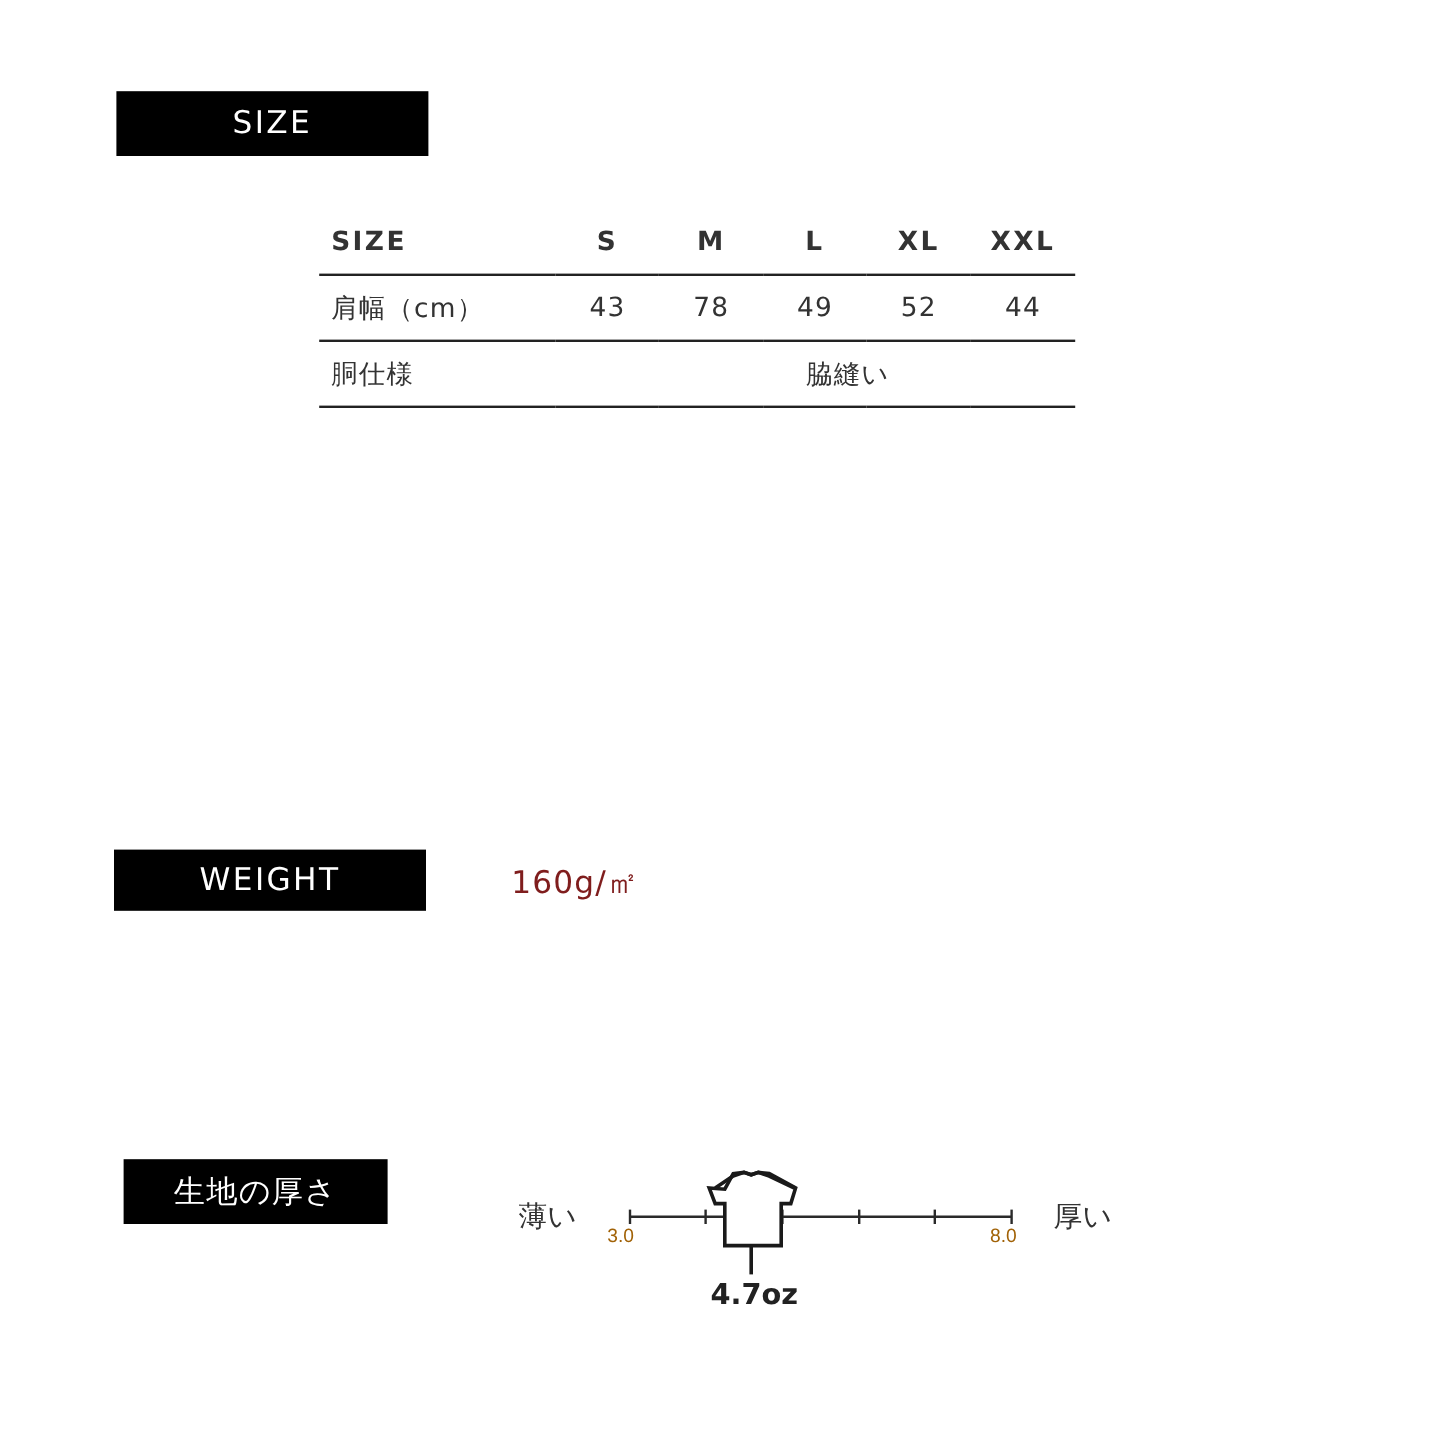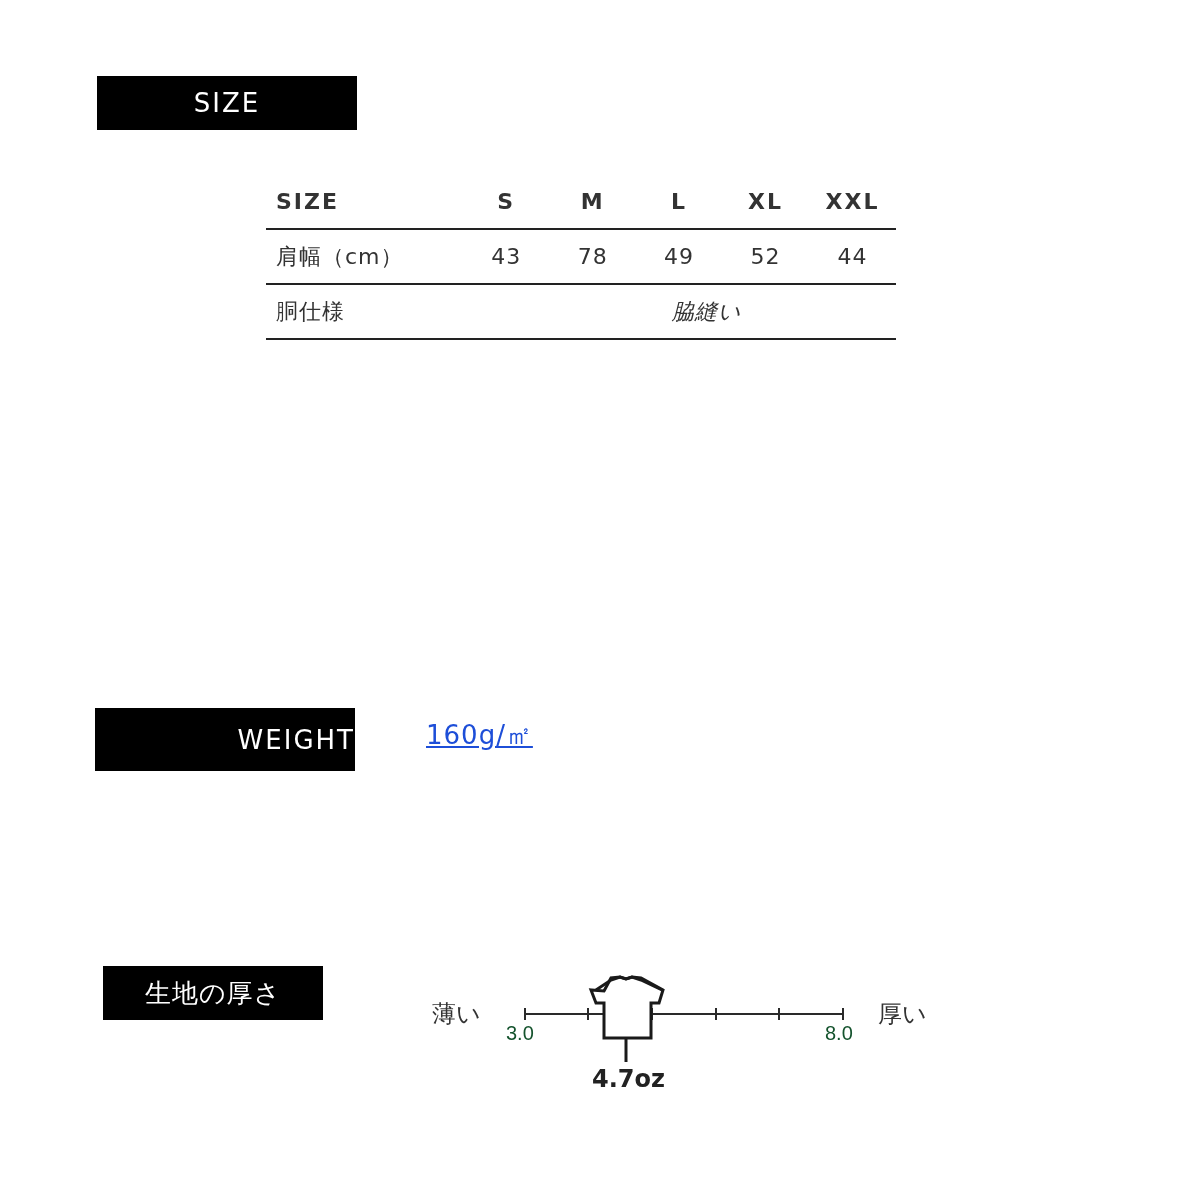--- a/index.html
+++ b/index.html
@@ -19,21 +19,21 @@
       position: absolute;
       background: #000000;
       color: #ffffff;
       display: flex;
       align-items: center;
       justify-content: center;
       font-size: 26px;
       letter-spacing: 2px;
     }
     #size-box { left: 97px; top: 76px; width: 260px; height: 54px; }
-    #weight-box { left: 95px; top: 708px; width: 260px; height: 63px; justify-content: flex-end; }
+    #weight-box { left: 95px; top: 708px; width: 260px; height: 51px; }
     #thickness-box { left: 103px; top: 966px; width: 220px; height: 54px; letter-spacing: 1px; text-align: center; }
 
     .size-table {
       position: absolute;
       left: 266px;
       top: 175px;
       width: 630px;
       border-collapse: collapse;
     }
     .size-table th, .size-table td {
@@ -52,43 +52,42 @@
     .size-table td {
       border-bottom: 2px solid #222222;
       letter-spacing: 1px;
     }
     .size-table .row-label {
       text-align: left;
       padding-left: 10px;
       width: 190px;
     }
     .size-table .col { width: 88px; }
-    .size-table .spec-value { text-align: center; padding-left: 54px; font-style: italic; }
+    .size-table .spec-value { text-align: center; padding-left: 54px; }
 
     .weight-value {
       position: absolute;
       left: 426px;
       top: 718px;
       font-size: 26px;
-      color: #1d4ed8;
+      color: #7f1d1d;
       letter-spacing: 1px;
-      text-decoration: underline;
     }
 
     .scale-label {
       position: absolute;
       font-size: 24px;
       color: #333333;
     }
     #thin-label { left: 432px; top: 998px; text-align: right; }
     #thick-label { left: 878px; top: 998px; }
     .tick-label {
       position: absolute;
-      font-size: 20px;
-      color: #14532d;
+      font-size: 16px;
+      color: #a16207;
       font-family: "Liberation Sans", sans-serif;
     }
     #min-label { left: 506px; top: 1022px; }
     #max-label { left: 825px; top: 1022px; }
     #value-label {
       position: absolute;
       left: 592px;
       top: 1065px;
       font-size: 24px;
       font-weight: bold;

